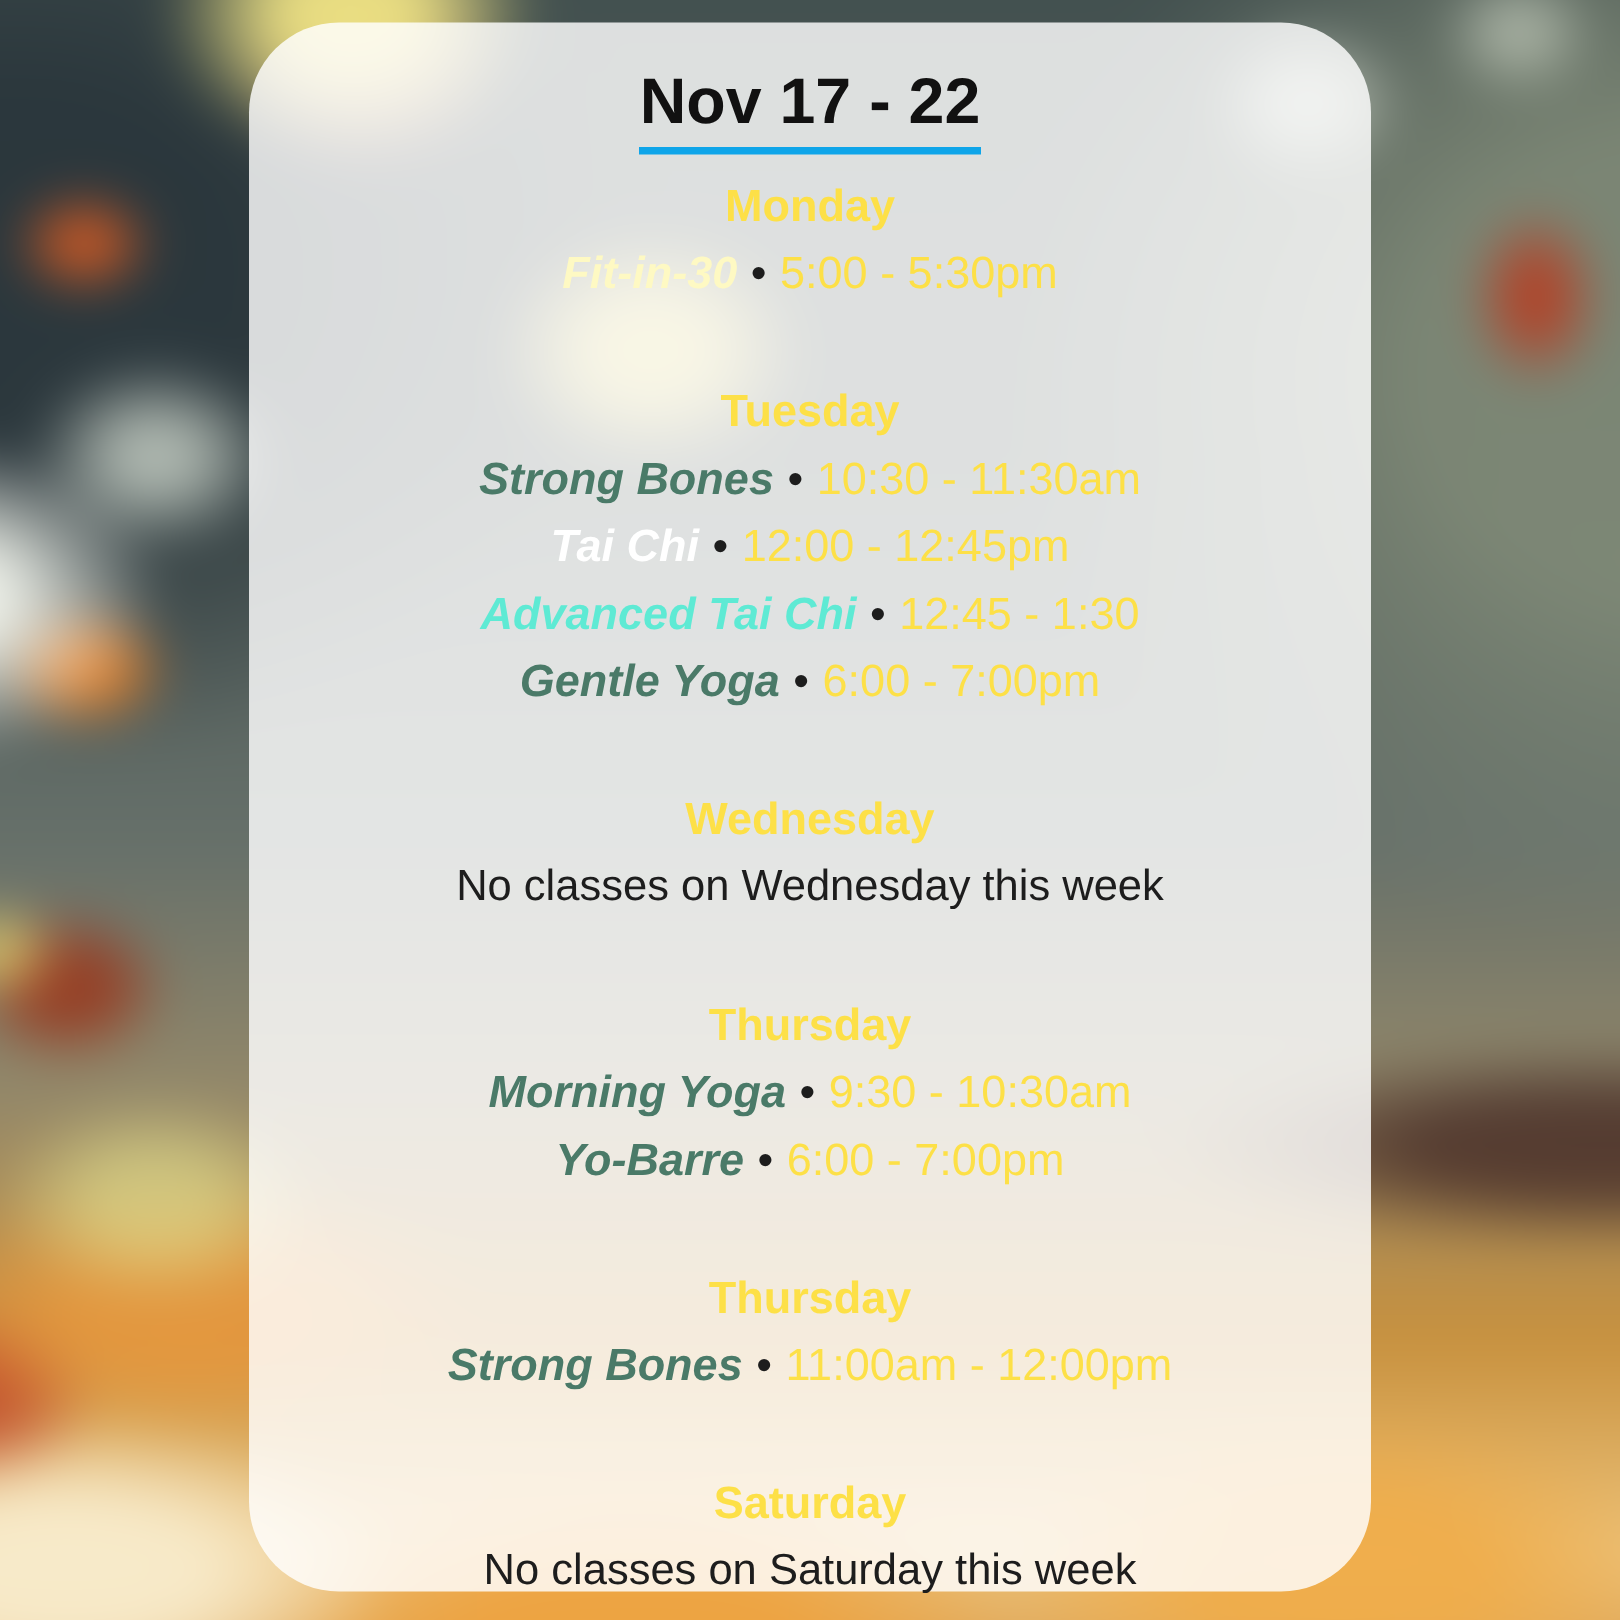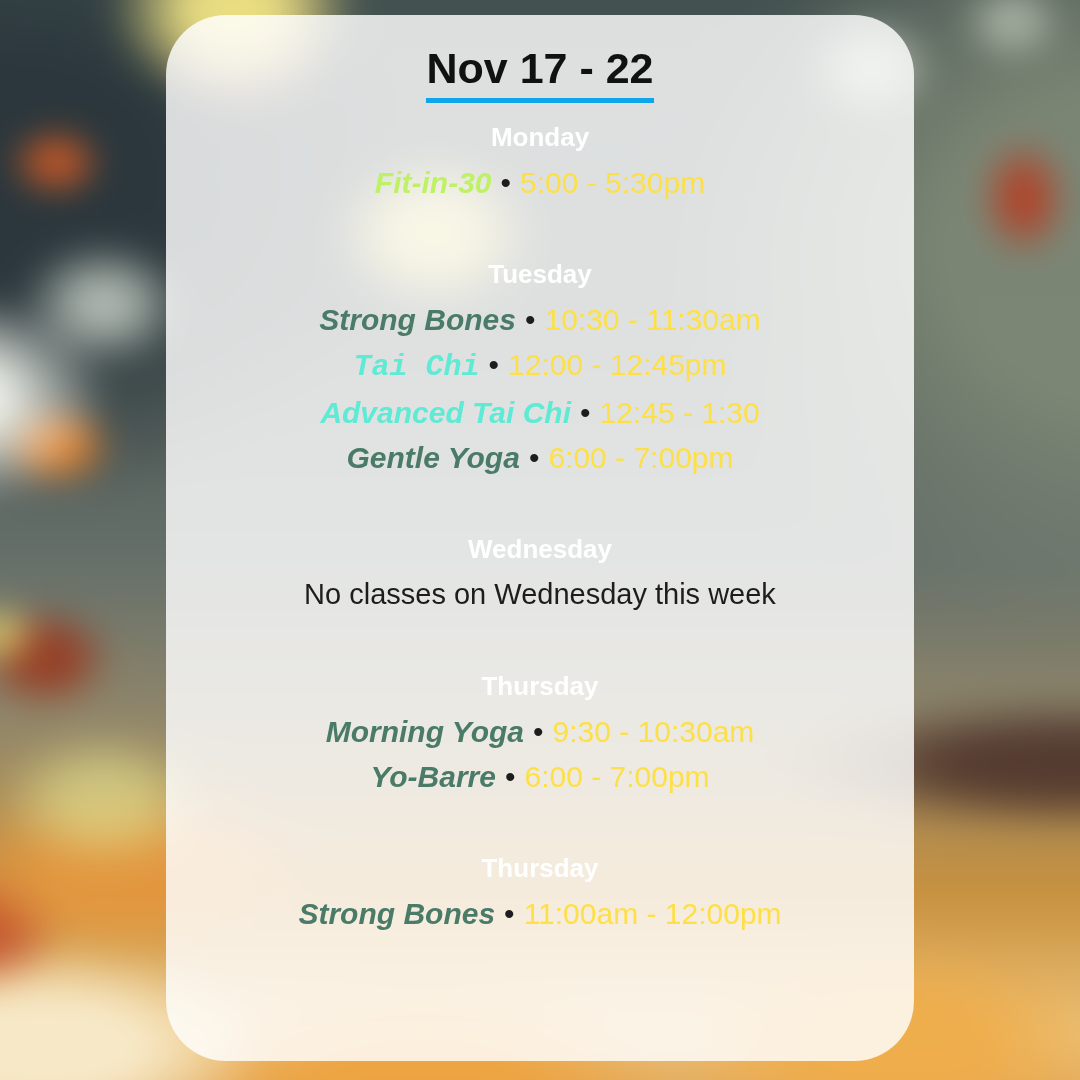--- a/index.html
+++ b/index.html
@@ -77,24 +77,24 @@
     margin: 0 auto 12px auto;
     font-size: 43px;
     line-height: 54px;
     font-weight: 700;
     color: #111111;
     border-bottom: 5px solid #0ea5e9;
     padding-bottom: 3px;
   }
   .day-section { margin-bottom: 47px; }
   .day-header {
-    font-size: 26px;
+    font-size: 30px;
     line-height: 45px;
     font-weight: 700;
-    color: #ffffff;
+    color: #fde047;
   }
   .class-line {
     font-size: 30px;
     line-height: 45px;
     color: #1d1d1d;
   }
   .class-name {
     font-weight: 700;
     font-style: italic;
   }
@@ -109,37 +109,41 @@
 </head>
 <body>
 
 <div class="stage">
   <div class="bg"></div>
   <div class="card">
     <h1 class="title">Nov 17 - 22</h1>
     <div id="schedule">
         <div class="day-section">
           <div class="day-header">Monday</div>
-          <div class="class-line"><span class="class-name" style="color: #bef264;">Fit-in-30</span><span class="separator">•</span><span class="class-time">5:00 - 5:30pm</span></div>
+          <div class="class-line"><span class="class-name" style="color: #fef9c3;">Fit-in-30</span><span class="separator">•</span><span class="class-time">5:00 - 5:30pm</span></div>
         </div>
         <div class="day-section">
           <div class="day-header">Tuesday</div>
           <div class="class-line"><span class="class-name" style="color: rgb(74, 122, 104);">Strong Bones</span><span class="separator">•</span><span class="class-time">10:30 - 11:30am</span></div>
-          <div class="class-line"><span class="class-name" style="color: #5eead4; font-family: Liberation Mono, monospace;">Tai Chi</span><span class="separator">•</span><span class="class-time">12:00 - 12:45pm</span></div>
+          <div class="class-line"><span class="class-name" style="color: #ffffff;">Tai Chi</span><span class="separator">•</span><span class="class-time">12:00 - 12:45pm</span></div>
           <div class="class-line"><span class="class-name" style="color: #5eead4;">Advanced Tai Chi</span><span class="separator">•</span><span class="class-time">12:45 - 1:30</span></div>
           <div class="class-line"><span class="class-name" style="color: rgb(74, 122, 104);">Gentle Yoga</span><span class="separator">•</span><span class="class-time">6:00 - 7:00pm</span></div>
         </div>
         <div class="day-section">
           <div class="day-header">Wednesday</div>
           <div class="no-class-note">No classes on Wednesday this week</div>
         </div>
         <div class="day-section">
           <div class="day-header">Thursday</div>
           <div class="class-line"><span class="class-name" style="color: rgb(74, 122, 104);">Morning Yoga</span><span class="separator">•</span><span class="class-time">9:30 - 10:30am</span></div>
           <div class="class-line"><span class="class-name" style="color: rgb(74, 122, 104); text-align: center;">Yo-Barre</span><span class="separator">•</span><span class="class-time">6:00 - 7:00pm</span></div>
         </div>
         <div class="day-section">
           <div class="day-header">Thursday</div>
           <div class="class-line"><span class="class-name" style="color: rgb(74, 122, 104);">Strong Bones</span><span class="separator">•</span><span class="class-time">11:00am - 12:00pm</span></div>
         </div>
+        <div class="day-section">
+          <div class="day-header">Saturday</div>
+          <div class="no-class-note">No classes on Saturday this week</div>
+        </div>
       </div>
   </div>
 </div>
 
 </body></html>

